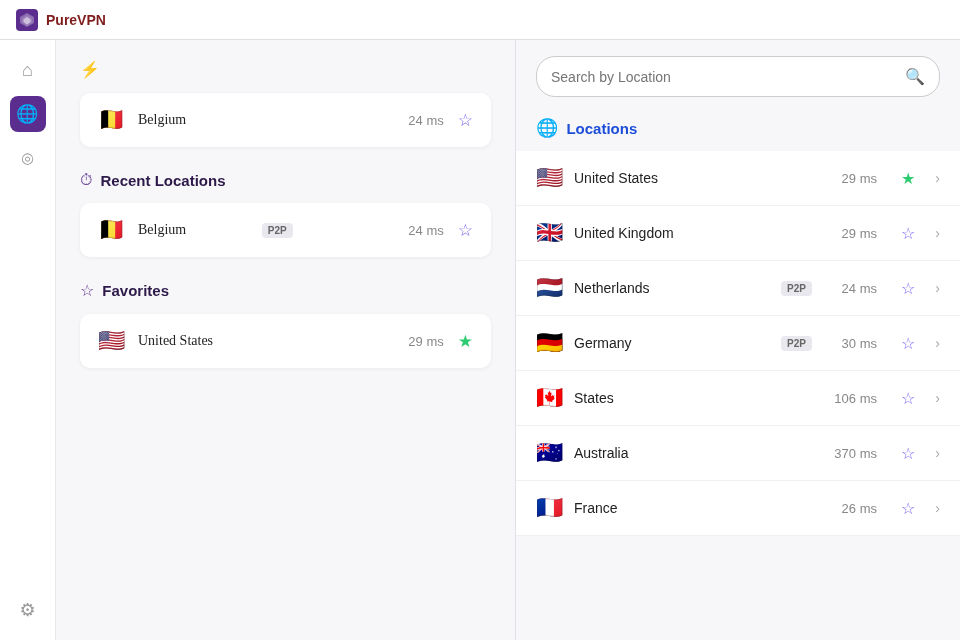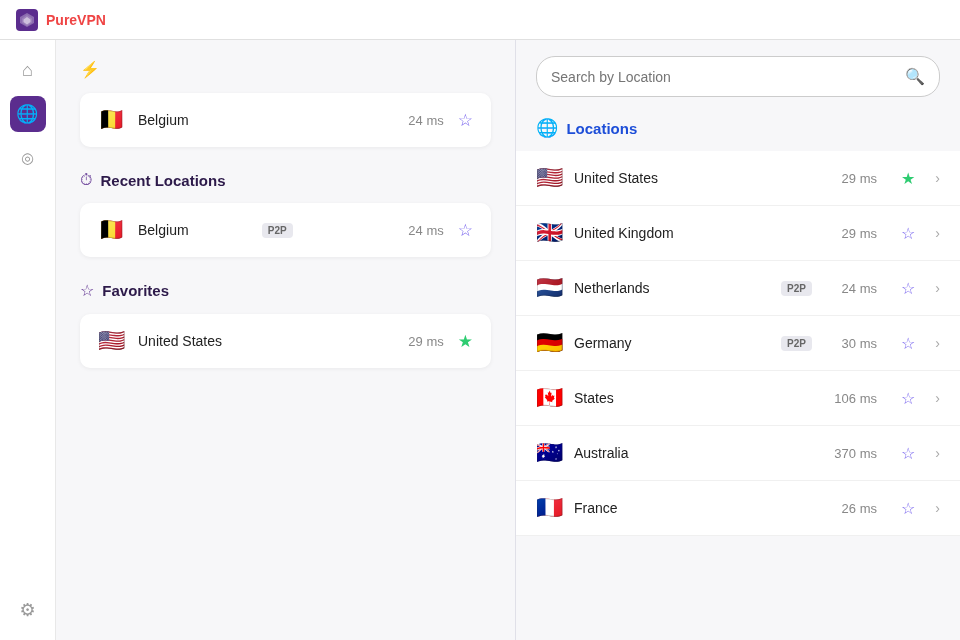--- a/index.html
+++ b/index.html
@@ -28,21 +28,21 @@
       align-items: center;
       gap: 8px;
     }
     .title-bar-logo .logo-icon {
       width: 22px;
       height: 22px;
     }
     .title-bar-title {
       font-size: 14px;
       font-weight: 600;
-      color: #ef4444;
+      color: #7f1d1d;
     }
 
     
     .main-layout {
       display: flex;
       flex: 1;
       overflow: hidden;
     }
 
     
@@ -119,20 +119,21 @@
       font-size: 22px;
       margin-right: 12px;
       width: 28px;
       text-align: center;
     }
     .location-name {
       font-size: 14px;
       font-weight: 500;
       color: #222;
       flex: 1;
+      font-family: Liberation Serif, serif;
     }
     .p2p-badge {
       background: #e8e8ee;
       color: #666;
       font-size: 10px;
       font-weight: 600;
       padding: 2px 6px;
       border-radius: 4px;
       margin-left: 8px;
     }

